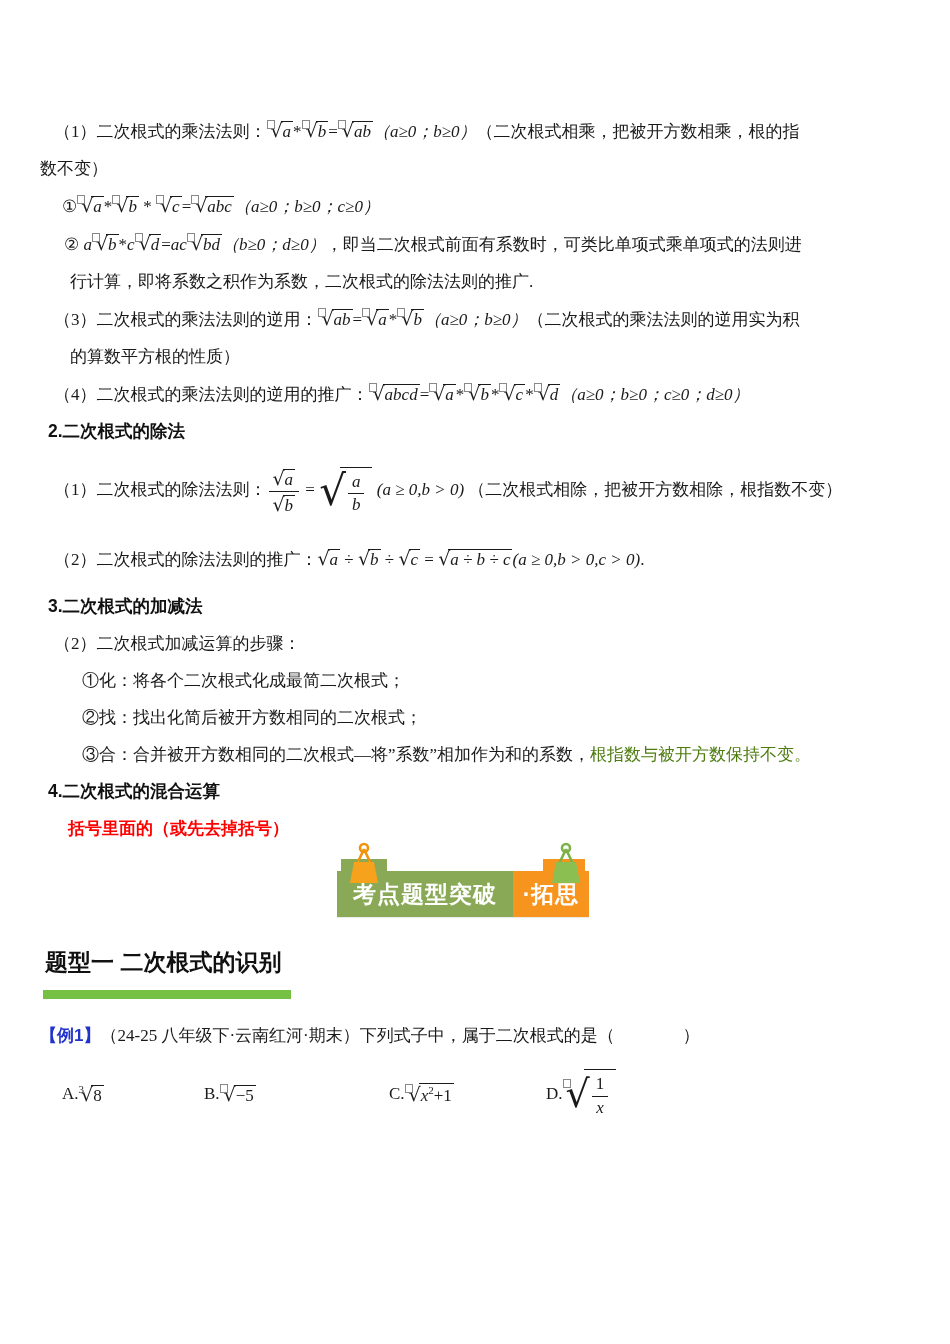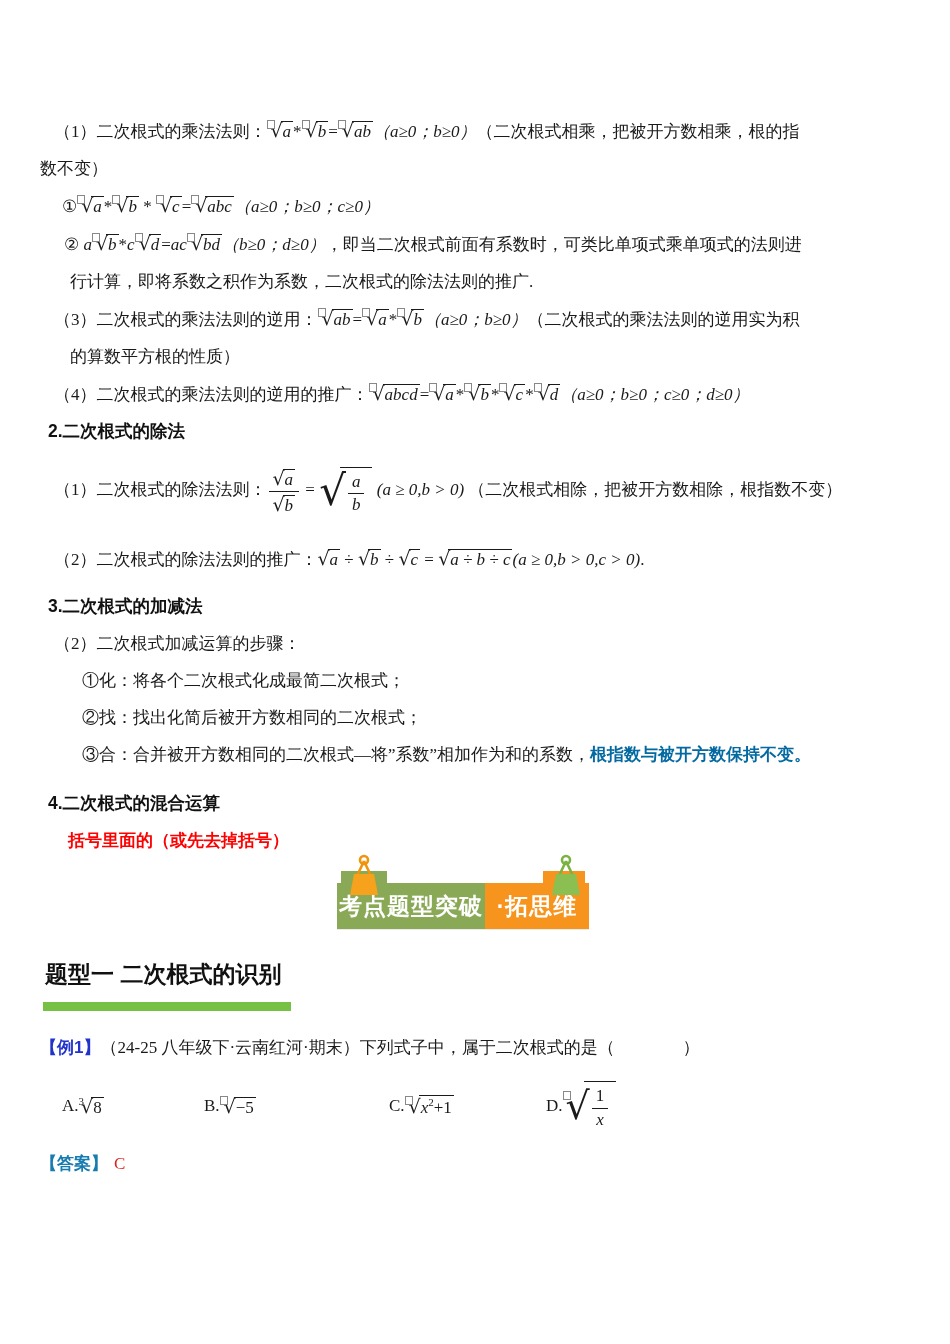--- a/index.html
+++ b/index.html
@@ -12,21 +12,21 @@
 
   
   .kline{line-height:37px;white-space:nowrap;}
   .kline.h{font-family:"Liberation Sans","DejaVu Sans",sans-serif;font-weight:bold;font-size:17.5px;color:#111;}
   .kline.tall{line-height:80px;}
   .kline.tall2{line-height:56px;}
 
   .txt{}
   .m{font-style:italic;}
   .mm{font-style:normal;}
-  .red{color:#0369a1;font-weight:bold;}
+  .red{color:#4d7c0f;}
   .redbold{color:#fe0000;font-weight:bold;font-family:"Liberation Sans","DejaVu Sans",sans-serif;}
   .sup{font-size:11px;vertical-align:7px;}
 
   
   .rad{white-space:nowrap;}
   .idxbox{display:inline-block;width:6px;height:7px;border:1px solid #888;vertical-align:8px;margin-right:-4px;position:relative;z-index:2;background:transparent;}
   .radidx{font-size:11px;vertical-align:8px;margin-right:-3px;}
   .radsign{font-family:"DejaVu Sans",sans-serif;font-size:19px;}
   .radbody{display:inline-block;border-top:1.5px solid #1a1a1a;line-height:1.12;padding:0 2px;margin-left:-2px;}
 
@@ -40,21 +40,21 @@
   .fn{border-bottom:1.3px solid #1a1a1a;padding:0 4px;}
   .fd{padding:0 4px;}
 
   
   .banner-wrap{position:relative;width:252px;margin:8px auto 0;height:62px;}
   .tab{position:absolute;height:18px;top:4px;}
   .tabL{left:4px;width:46px;background:#8aa957;}
   .tabR{right:4px;width:42px;background:#f7941e;}
   .banner{position:absolute;top:16px;left:0;display:flex;width:252px;height:46px;box-shadow:0 1px 0 rgba(0,0,0,0.08);}
   .bn{color:#ffffff;font-family:"Liberation Sans","DejaVu Sans",sans-serif;font-weight:bold;font-size:23px;line-height:46px;text-align:center;letter-spacing:1px;}
-  .bn-green{width:148px;background:#8aa957;}
+  .bn-green{width:176px;background:#8aa957;}
   .bn-orange{flex:1;background:#f7941e;}
   .clip{position:absolute;width:30px;height:46px;top:-14px;}
   .clipL{left:12px;}
   .clipR{right:8px;}
 
   
   .topic{font-family:"Liberation Sans","DejaVu Sans",sans-serif;font-weight:bold;font-size:23px;color:#111;margin:30px 0 12px;padding-left:5px;}
   .bar{width:248px;height:9px;background:#76c043;margin-left:3px;}
 
   
@@ -96,21 +96,21 @@
               <span class="fn"><span class="m">a</span></span>
               <span class="fd"><span class="m">b</span></span>
             </span></span>
         </span><span class="m"> (a ≥ 0,b &gt; 0) </span><span class="txt">（二次根式相除，把被开方数相除，根指数不变）</span></div>
       <div class="kline tall2" style="padding-left: 14px;"><span class="txt">（2）二次根式的除法法则的推广：</span><span class="rad"><span class="radsign">√</span><span class="radbody"><span class="m">a</span></span></span><span class="mm"> ÷ </span><span class="rad"><span class="radsign">√</span><span class="radbody"><span class="m">b</span></span></span><span class="mm"> ÷ </span><span class="rad"><span class="radsign">√</span><span class="radbody"><span class="m">c</span></span></span><span class="mm"> = </span><span class="rad"><span class="radsign">√</span><span class="radbody"><span class="m">a ÷ b ÷ c</span></span></span><span class="m">(a ≥ 0,b &gt; 0,c &gt; 0)</span><span class="txt">.</span></div>
       <div class="kline h" style="padding-left: 8px;"><span class="txt">3.二次根式的加减法</span></div>
       <div class="kline" style="padding-left: 14px;"><span class="txt">（2）二次根式加减运算的步骤：</span></div>
       <div class="kline" style="padding-left: 42px;"><span class="txt">①化：将各个二次根式化成最简二次根式；</span></div>
       <div class="kline" style="padding-left: 42px;"><span class="txt">②找：找出化简后被开方数相同的二次根式；</span></div>
       <div class="kline" style="padding-left: 42px;"><span class="txt">③合：合并被开方数相同的二次根式—将”系数”相加作为和的系数，</span><span class="red">根指数与被开方数保持不变。</span></div>
-      <div class="kline h" style="padding-left: 8px; margin-top: 12px;"><span class="txt">4.二次根式的混合运算</span></div>
+      <div class="kline h" style="padding-left: 8px;"><span class="txt">4.二次根式的混合运算</span></div>
       <div class="kline" style="padding-left: 28px;"><span class="redbold">括号里面的（或先去掉括号）</span></div>
     </div>
 
   <div class="banner-wrap">
     <div class="tab tabL"></div>
     <div class="tab tabR"></div>
     <div class="banner">
       <span class="bn bn-green">考点题型突破</span>
       <span class="bn bn-orange">·拓思维</span>
     </div>
@@ -152,17 +152,14 @@
           <span class="idxbox"></span>
           <span class="radsign">√</span>
           <span class="radbody"><span class="frac">
               <span class="fn"><span class="mm">1</span></span>
               <span class="fd"><span class="m">x</span></span>
             </span></span>
         </span>
       </span>
     </div>
 
-  <div class="ans">
-    <span class="anslabel">【答案】</span><span class="ansval">C</span>
-  </div>
 
 </div>
 
 </body></html>

